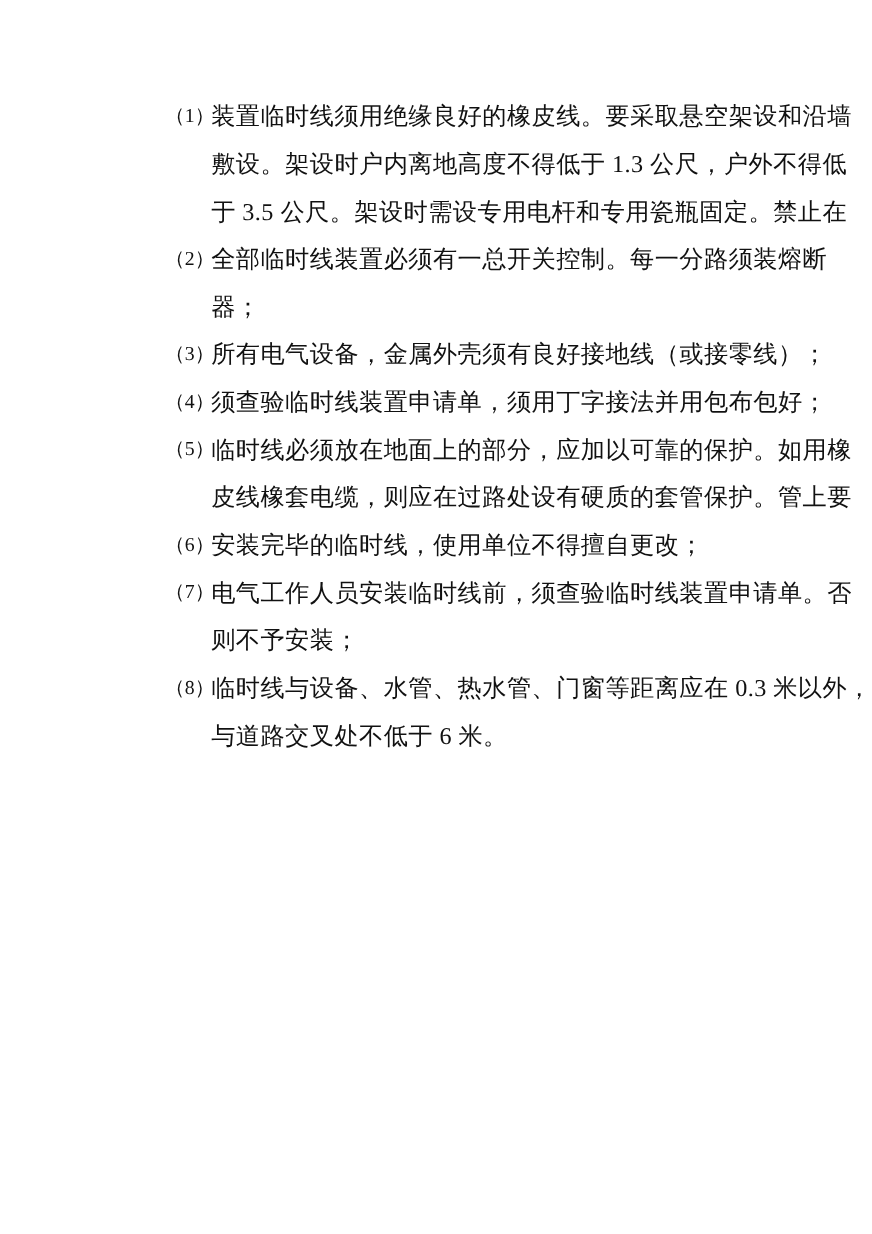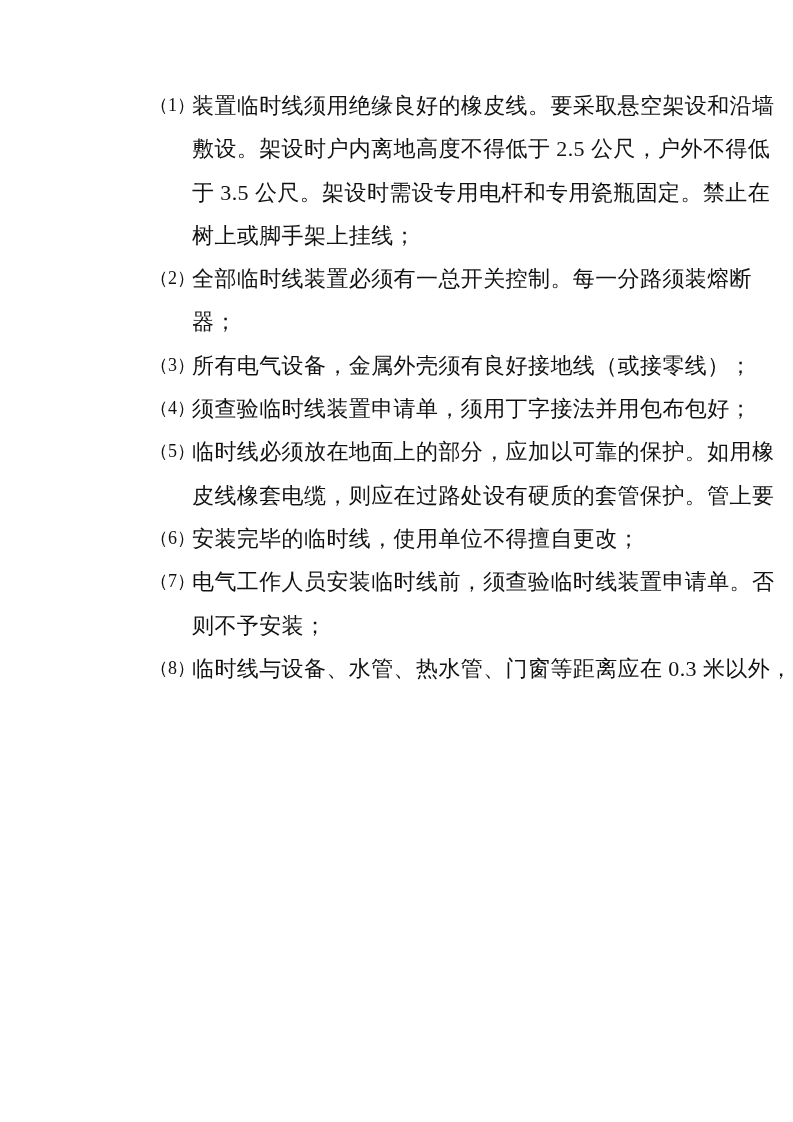--- a/index.html
+++ b/index.html
@@ -44,23 +44,22 @@
 </style>
 </head>
 <body>
 
 <div class="page">
   <div class="content">
 
     <div class="list-item">
       <span class="list-marker">（1）</span>
       <div class="list-line">装置临时线须用绝缘良好的橡皮线。要采取悬空架设和沿墙</div>
-      <div class="list-line">敷设。架设时户内离地高度不得低于 2.5 公尺，户外不得低</div>
+      <div class="list-line">敷设。架设时户内离地高度不得低于 1.3 公尺，户外不得低</div>
       <div class="list-line">于 3.5 公尺。架设时需设专用电杆和专用瓷瓶固定。禁止在</div>
-      <div class="list-line">树上或脚手架上挂线；</div>
     </div>
 
     <div class="list-item">
       <span class="list-marker">（2）</span>
       <div class="list-line">全部临时线装置必须有一总开关控制。每一分路须装熔断</div>
       <div class="list-line">器；</div>
     </div>
 
     <div class="list-item">
       <span class="list-marker">（3）</span>
@@ -85,16 +84,17 @@
 
     <div class="list-item">
       <span class="list-marker">（7）</span>
       <div class="list-line">电气工作人员安装临时线前，须查验临时线装置申请单。否</div>
       <div class="list-line">则不予安装；</div>
     </div>
 
     <div class="list-item">
       <span class="list-marker">（8）</span>
       <div class="list-line">临时线与设备、水管、热水管、门窗等距离应在 0.3 米以外，</div>
+      <div class="list-line">与道路交叉处不低于 6 米。</div>
     </div>
 
   </div>
 </div>
 
 </body></html>

